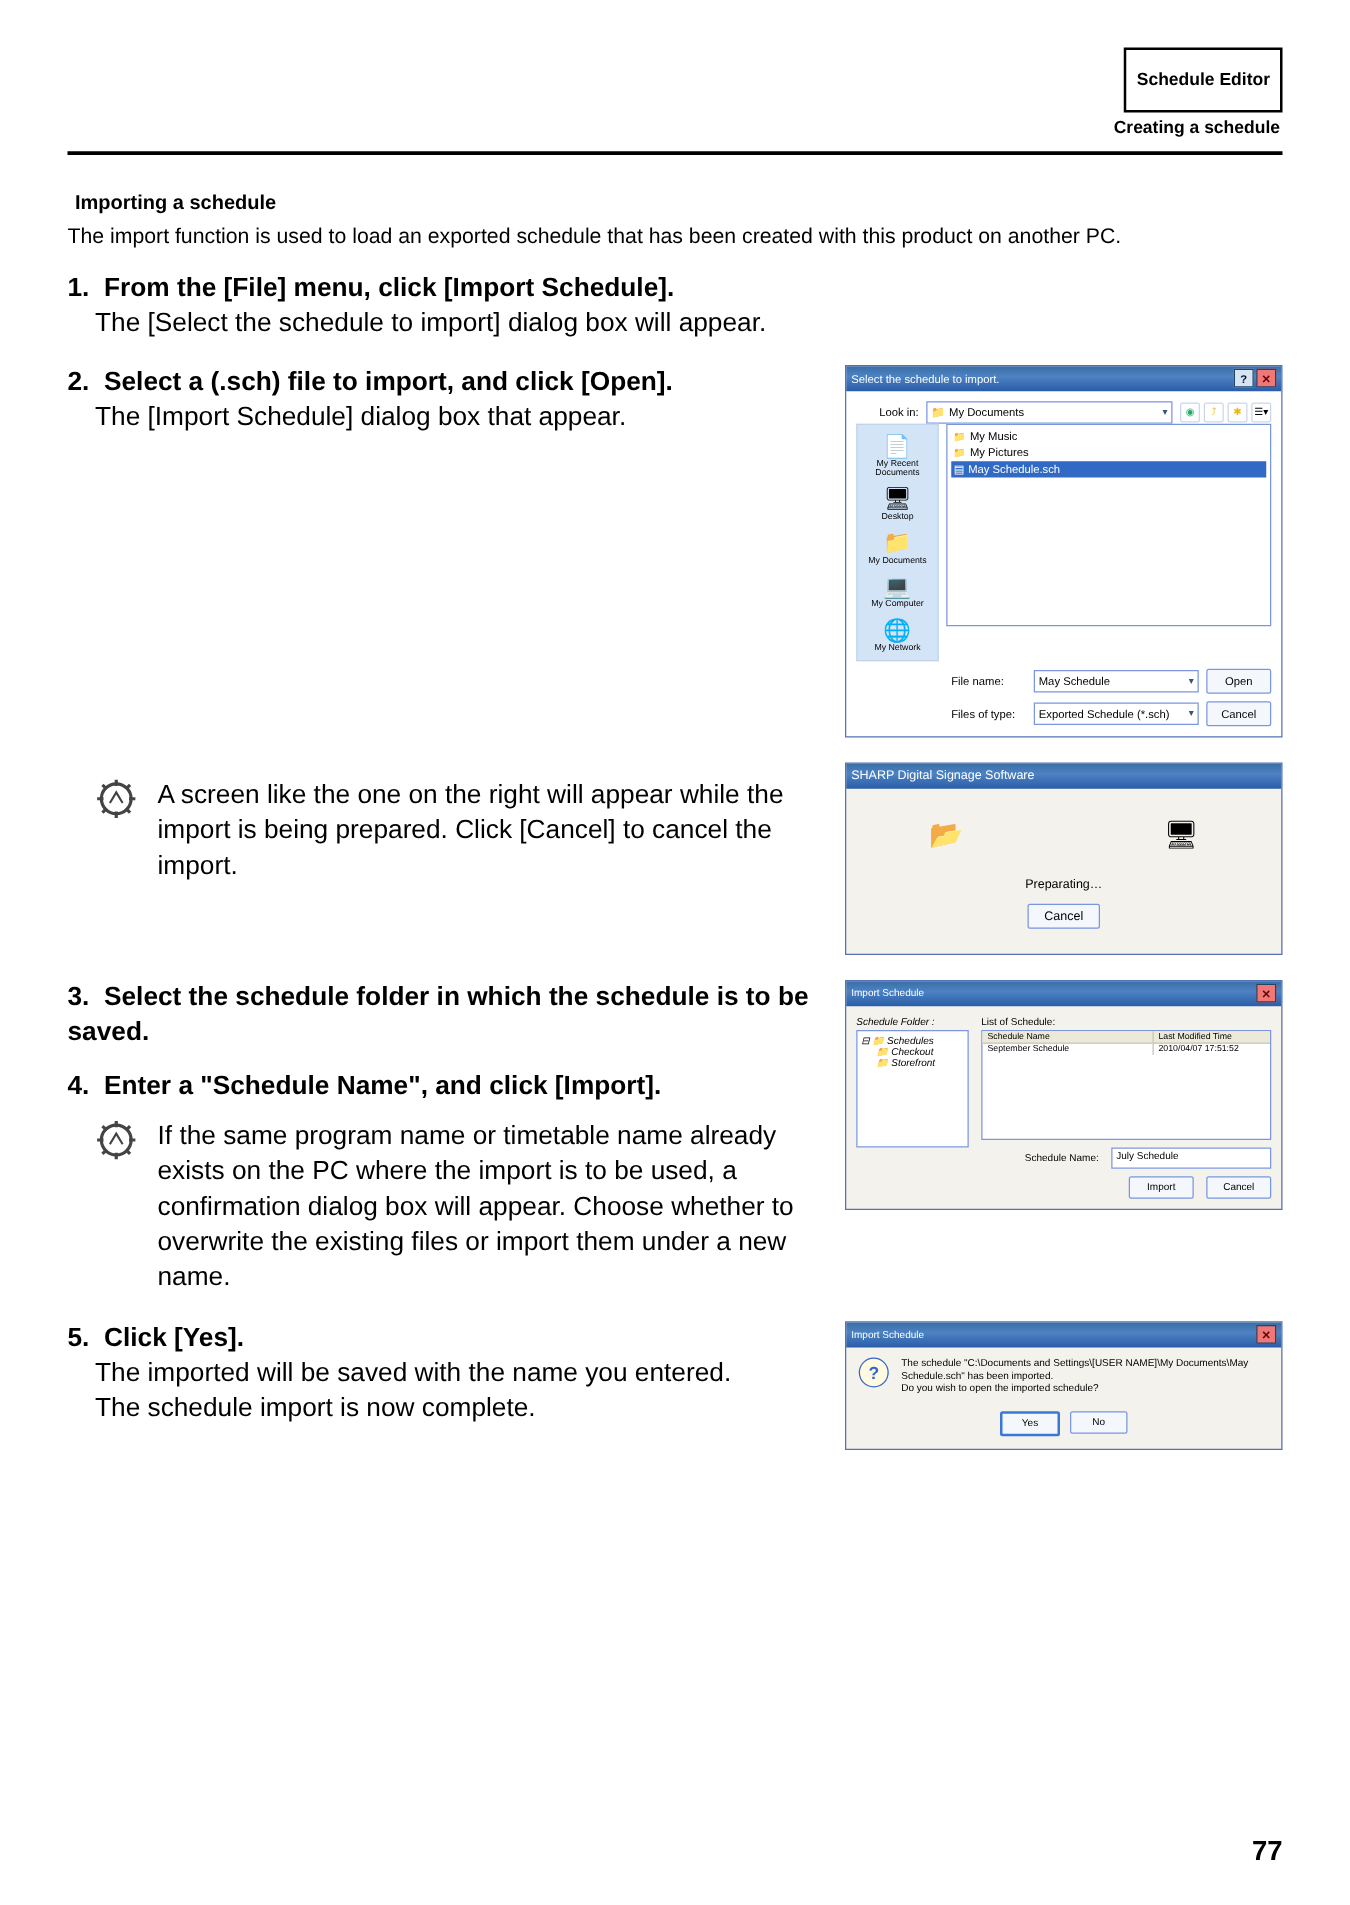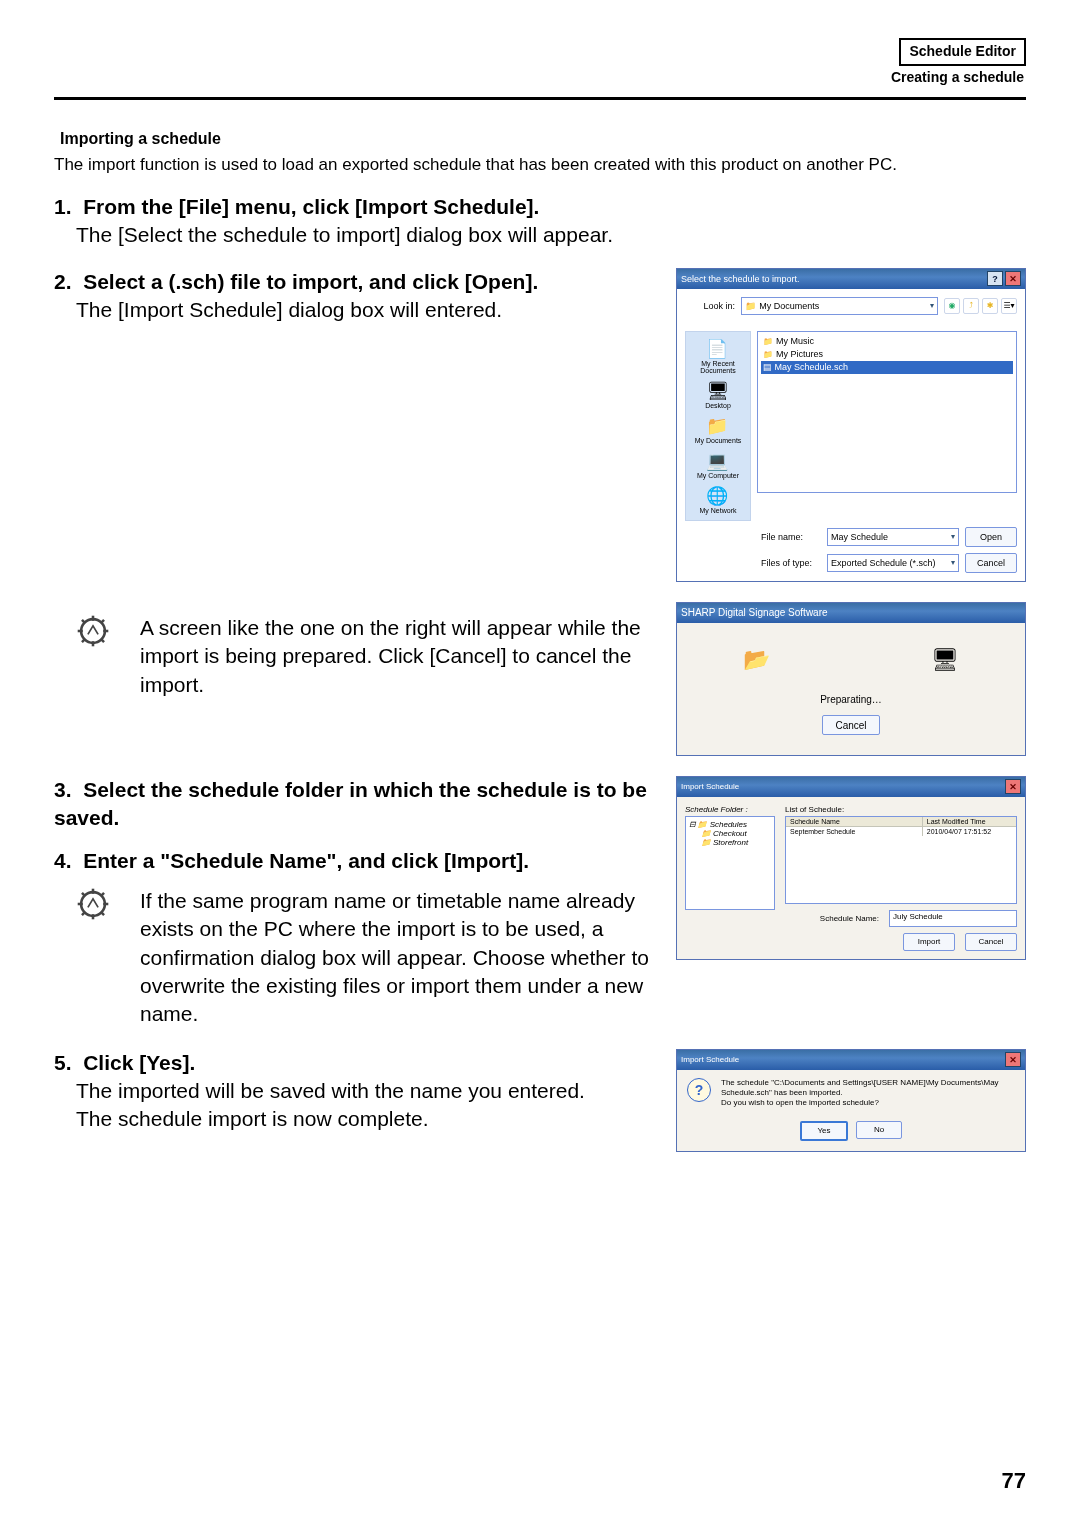--- a/index.html
+++ b/index.html
@@ -17,21 +17,21 @@
     height: 1524px;
   }
   .header {
     text-align: right;
     font-size: 14px;
     line-height: 1.4;
   }
   .header-box {
     display: inline-block;
     border: 2px solid #000;
-    padding: 2px 8px;
+    padding: 14px 8px;
     font-weight: bold;
   }
   .header-sub {
     font-weight: bold;
     margin-top: 2px;
     padding-right: 2px;
   }
   .hr {
     border: none;
     border-top: 3px solid #000;
@@ -63,21 +63,21 @@
   }
   .step-bold {
     font-weight: bold;
   }
   .step-body {
     margin-left: 22px;
   }
   .tip-row {
     display: flex;
     align-items: flex-start;
-    gap: 30px;
+    gap: 16px;
     margin-top: 12px;
     margin-left: 22px;
   }
   .tip-icon {
     width: 34px;
     height: 34px;
     flex-shrink: 0;
   }
   .tip-text {
     flex: 1;
@@ -119,21 +119,21 @@
     background: #e77;
     color: #600;
   }
   .dlg-body {
     padding: 8px;
   }
   .dlg-toprow {
     display: flex;
     align-items: center;
     gap: 6px;
-    margin-bottom: 16px;
+    margin-bottom: 0;
   }
   .dlg-toprow .label {
     width: 50px;
     text-align: right;
   }
   .dlg-combo {
     flex: 1;
     border: 1px solid #7a96df;
     background: #fff;
     padding: 1px 3px;
@@ -464,21 +464,21 @@
     <div>
       <span class="step-bold"><span>1.&nbsp;&nbsp;</span><span>From the [File] menu, click [Import Schedule].</span></span>
       <div class="step-body">The [Select the schedule to import] dialog box will appear.</div>
     </div>
   </div>
 
   <div class="columns">
     <div class="col-left">
       <div>
         <span class="step-bold"><span>2.&nbsp;&nbsp;</span><span>Select a (.sch) file to import, and click [Open].</span></span>
-        <div class="step-body">The [Import Schedule] dialog box will entered.</div>
+        <div class="step-body">The [Import Schedule] dialog box that appear.</div>
       </div>
     </div>
     <div class="col-right">
       <div class="dlg">
         <div class="dlg-title">
           <span>Select the schedule to import.</span>
           <span class="dlg-title-btns">
             <span class="dlg-tbtn">?</span>
             <span class="dlg-tbtn close">✕</span>
           </span>

